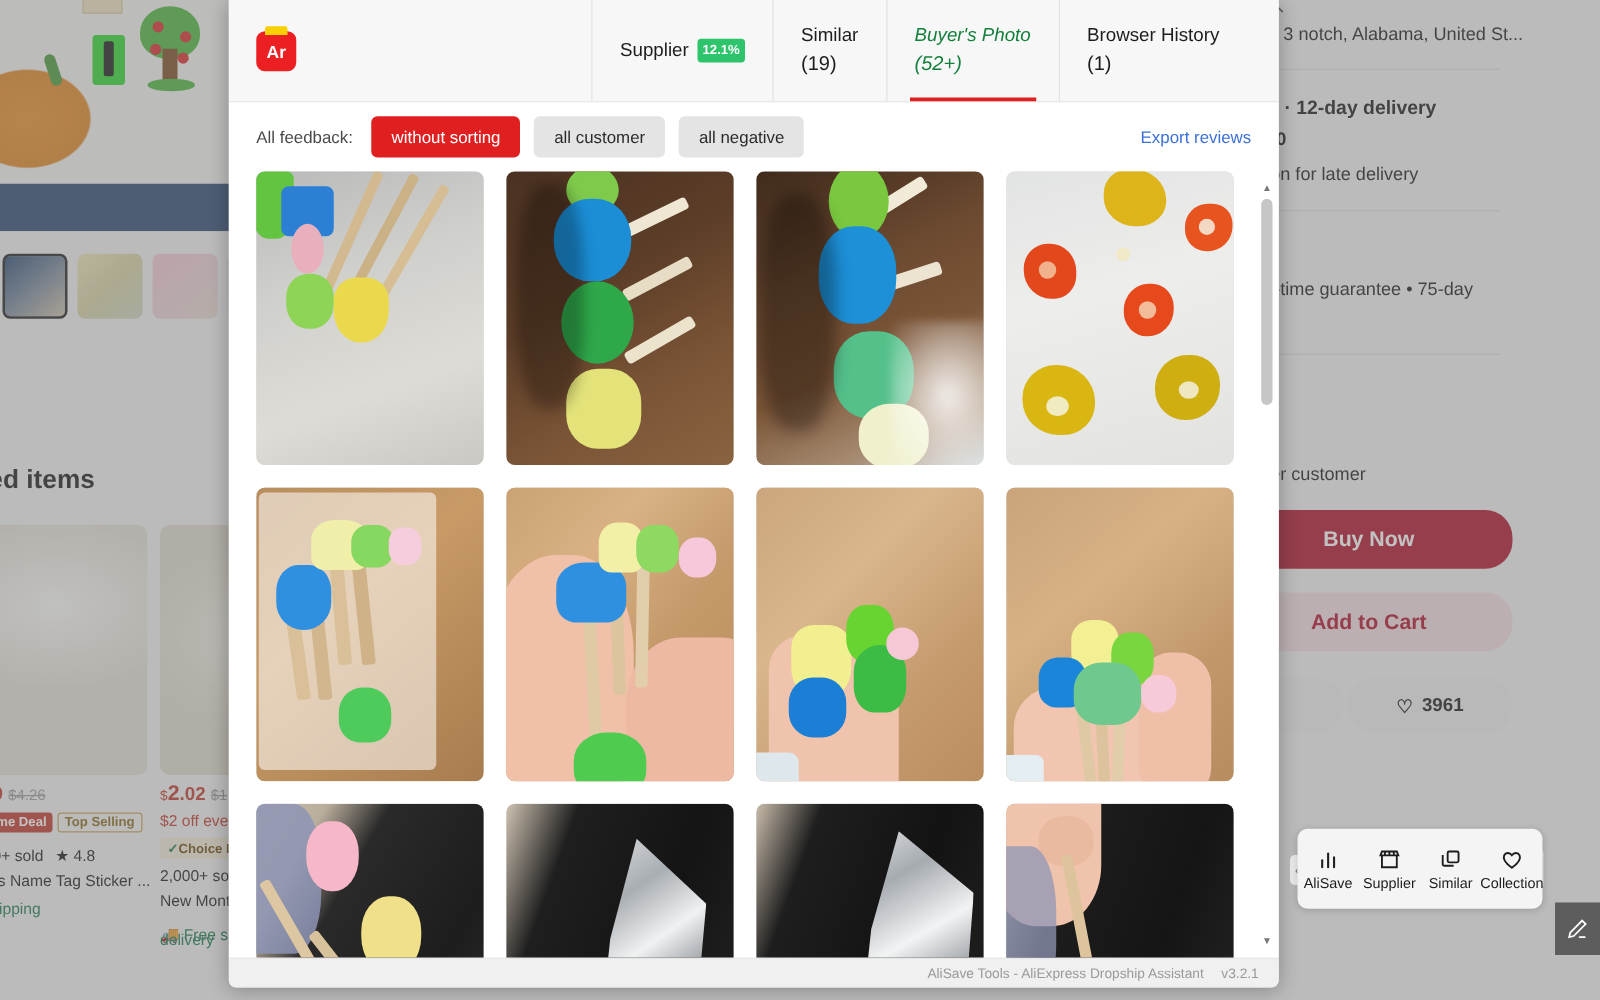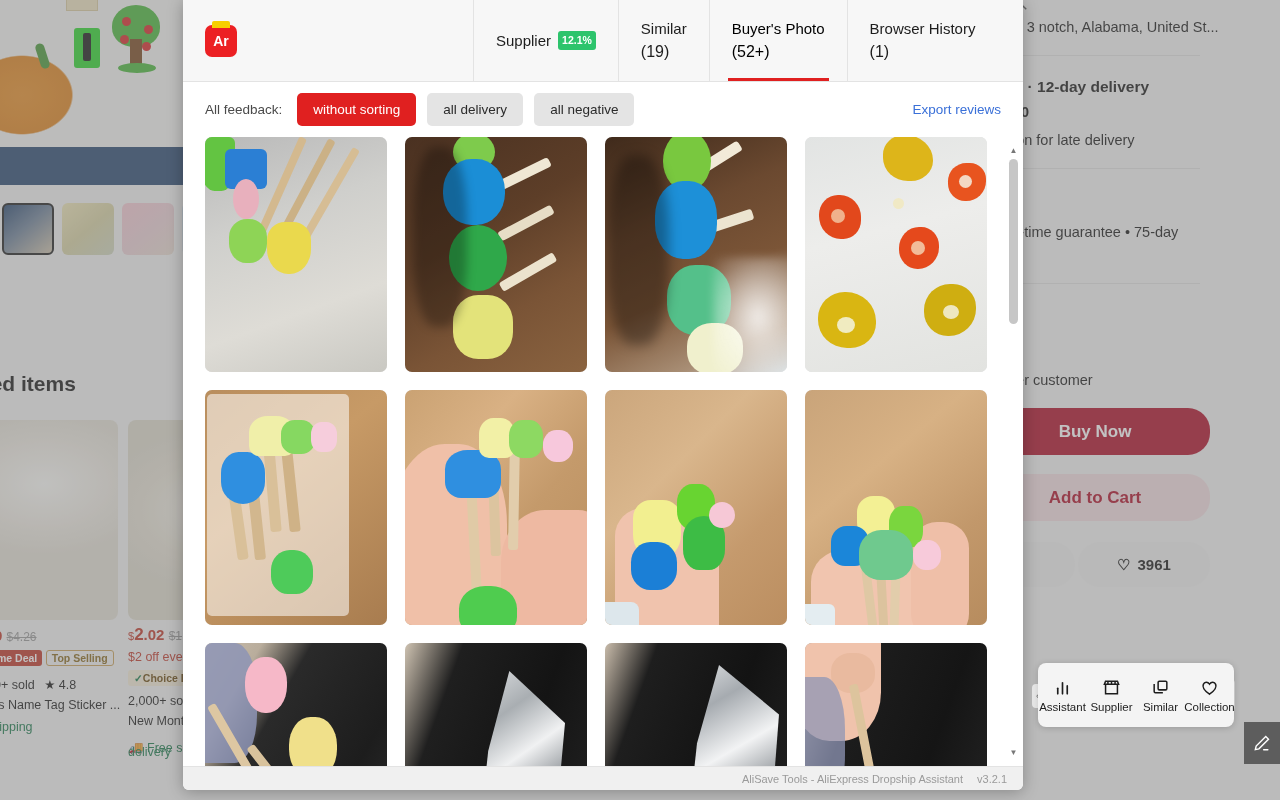--- a/index.html
+++ b/index.html
@@ -169,21 +169,21 @@
   .brand-name { font-size: 15px; color: #1d1d1d; line-height: 1.35; }
   .tabs { display: flex; align-items: stretch; flex: 1; }
   .tab {
     position: relative; display: flex; flex-direction: column;
     justify-content: center; padding: 0 22px; cursor: pointer;
     font-size: 15px; color: #1d1d1d; line-height: 1.45;
     border-left: 1px solid #e3e3e3;
   }
   .tab.first { border-left: 1px solid #e3e3e3; }
   .tab .count { font-size: 16px; }
-  .tab.active { color: #000000; }
+  .tab.active { color: #15803d; font-style: italic; }
   .tab.active:after {
     content: ""; position: absolute; left: 18px; right: 18px; bottom: 0;
     height: 3px; background: #e02020;
   }
   .tab .pct {
     display: inline-block; background: #2dc46c; color: #fff; font-size: 10.5px;
     font-weight: bold; padding: 2px 4px; border-radius: 3px; margin-left: 7px;
     vertical-align: middle;
   }
   .tab-row { display: flex; align-items: center; }
@@ -346,21 +346,21 @@
 <div id="ft-collapse">‹</div>
 <div id="float-toolbar">
   <div class="ft-item">
     <span>
       <svg width="19" height="19" viewBox="0 0 24 24" fill="none" stroke="#1d1d1d" stroke-width="2.1" stroke-linecap="round">
         <line x1="6" y1="20" x2="6" y2="13"></line>
           <line x1="12" y1="20" x2="12" y2="6"></line>
           <line x1="18" y1="20" x2="18" y2="10"></line>
       </svg>
     </span>
-    <span class="lbl">Assistant</span>
+    <span class="lbl">AliSave</span>
   </div>
   <div class="ft-item">
     <span>
       <svg width="19" height="19" viewBox="0 0 24 24" fill="none" stroke="#1d1d1d" stroke-width="1.9">
         <path d="M3 8 L4.5 4 H19.5 L21 8 Z"></path>
           <path d="M4.5 8 V20 H19.5 V8"></path>
         <line x1="7.5" y1="4" x2="7.5" y2="8"></line>
           <line x1="12" y1="4" x2="12" y2="8"></line>
           <line x1="16.5" y1="4" x2="16.5" y2="8"></line>
       </svg>
@@ -420,21 +420,21 @@
       <div class="tab">
         <span>Browser History</span>
         <span class="count">(1)</span>
       </div>
     </div>
   </div>
 
   <div id="filter-bar">
     <span class="fb-label">All feedback:</span>
     <button class="chip active">without sorting</button>
-    <button class="chip">all delivery</button>
+    <button class="chip">all customer</button>
     <button class="chip">all negative</button>
     <span id="export-link">Export reviews</span>
   </div>
 
   <div id="photo-scroll">
     <div id="photo-grid">
 
       <div class="photo">
         <div class="scene" style="background:linear-gradient(160deg,#b9b9b9 0%,#cfcfcc 35%,#dedcd6 70%,#c9c8c2 100%)">
           <div class="stick" style="left:72px;top:-4px;width:8px;height:110px;transform:rotate(24deg);background:#d3b98f"></div>

